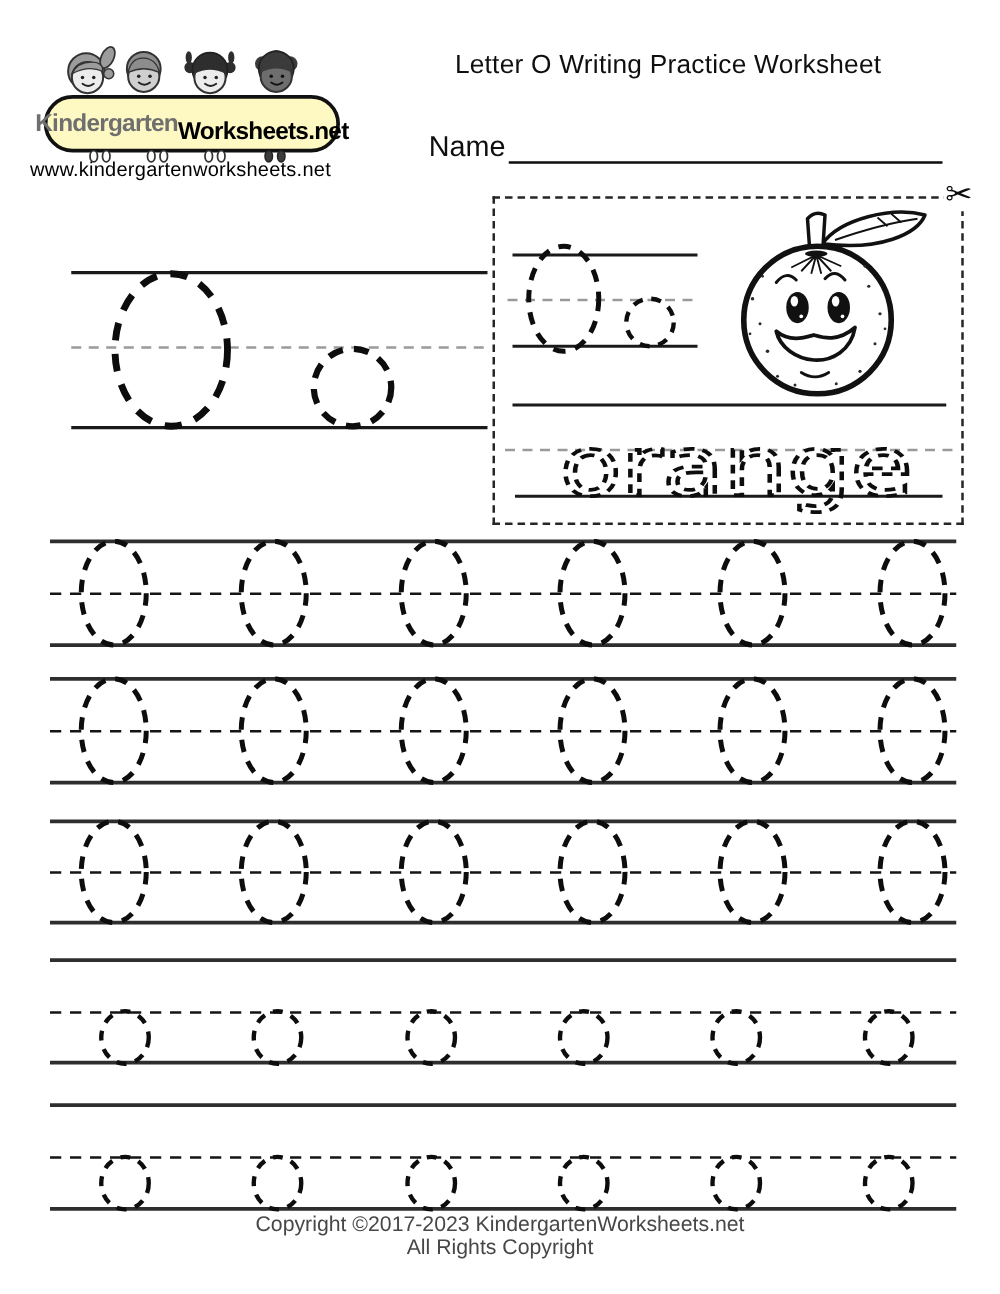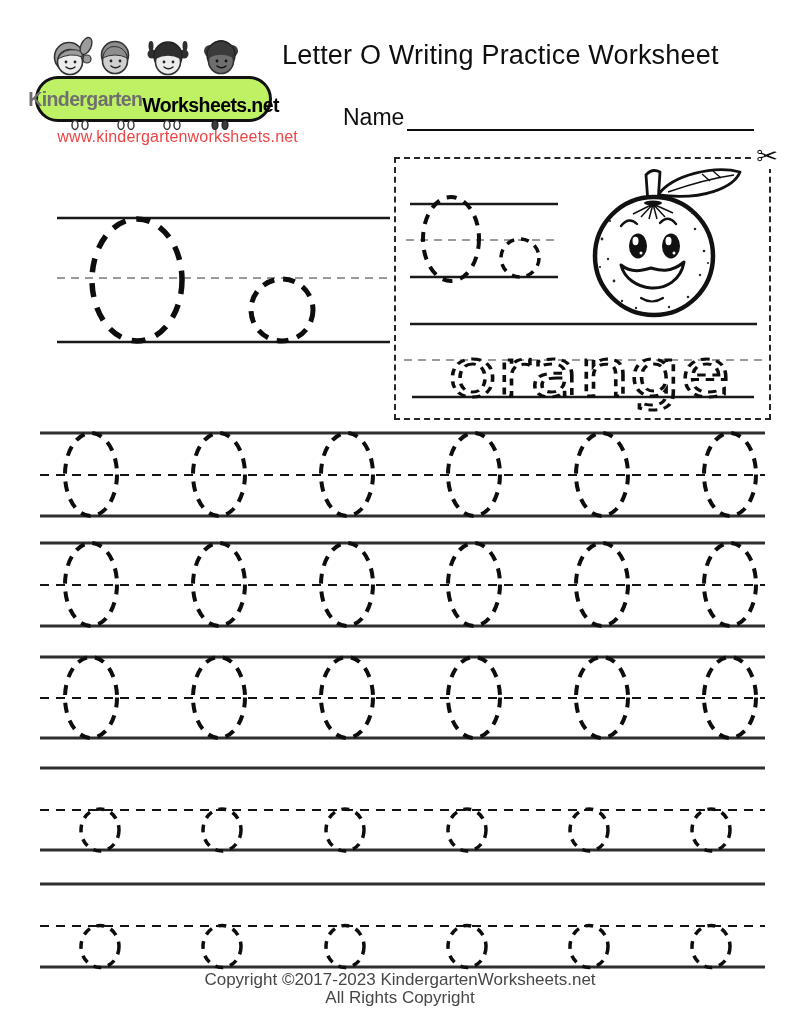--- a/index.html
+++ b/index.html
@@ -3,29 +3,29 @@
 <meta charset="utf-8">
 <style>
   html,body{margin:0;padding:0;background:#fff;}
   .page{position:relative;width:800px;height:1035px;background:#ffffff;overflow:hidden;
         font-family:"Liberation Sans",sans-serif;color:#1a1a1a;}
   .abs{position:absolute;}
 
   
   .badge{position:absolute;left:35px;top:76px;width:237px;height:46px;border:3px solid #111;
          border-radius:23px;box-sizing:border-box;display:flex;align-items:center;justify-content:center;
-         background:#bef264;white-space:nowrap;}
+         background:#fef9c3;white-space:nowrap;}
   .badge span{font-size:19.5px;font-weight:bold;letter-spacing:-0.6px;}
   .brand-prefix{color:#6f6f6f;}
   .brand-suffix{color:#000;margin-top:12px;}
-  .website{position:absolute;left:34px;top:128px;width:264px;text-align:right;
-           font-size:16px;color:#ef4444;letter-spacing:0.2px;}
-
-  .title{position:absolute;left:282px;top:40px;width:505px;margin:0;
-         font-size:27px;font-weight:500;color:#0f0f0f;letter-spacing:0.2px;}
+  .website{position:absolute;left:24px;top:128px;width:264px;text-align:left;
+           font-size:16px;color:#000000;letter-spacing:0.2px;}
+
+  .title{position:absolute;left:282px;top:40px;width:505px;margin:0;text-align:center;
+         font-size:21px;font-weight:500;color:#0f0f0f;letter-spacing:0.2px;}
 
   .name-label{position:absolute;left:343px;top:104px;font-size:23px;color:#0f0f0f;text-align:center;}
   .name-line{position:absolute;left:407px;top:129px;width:347px;border-top:2.5px solid #0d0d0d;}
 
   .card{position:absolute;left:394px;top:157px;width:377px;height:263px;box-sizing:border-box;
         border:2px dashed #262626;background:#fff;}
   .scissors{position:absolute;top:-16px;right:-10px;font-size:26px;line-height:1;color:#0d0d0d;
             background:#fff;padding:0 1px;font-family:"DejaVu Sans",sans-serif;}
 
   .footer-line{position:absolute;left:0;width:800px;text-align:center;color:#474747;font-size:17px;}

